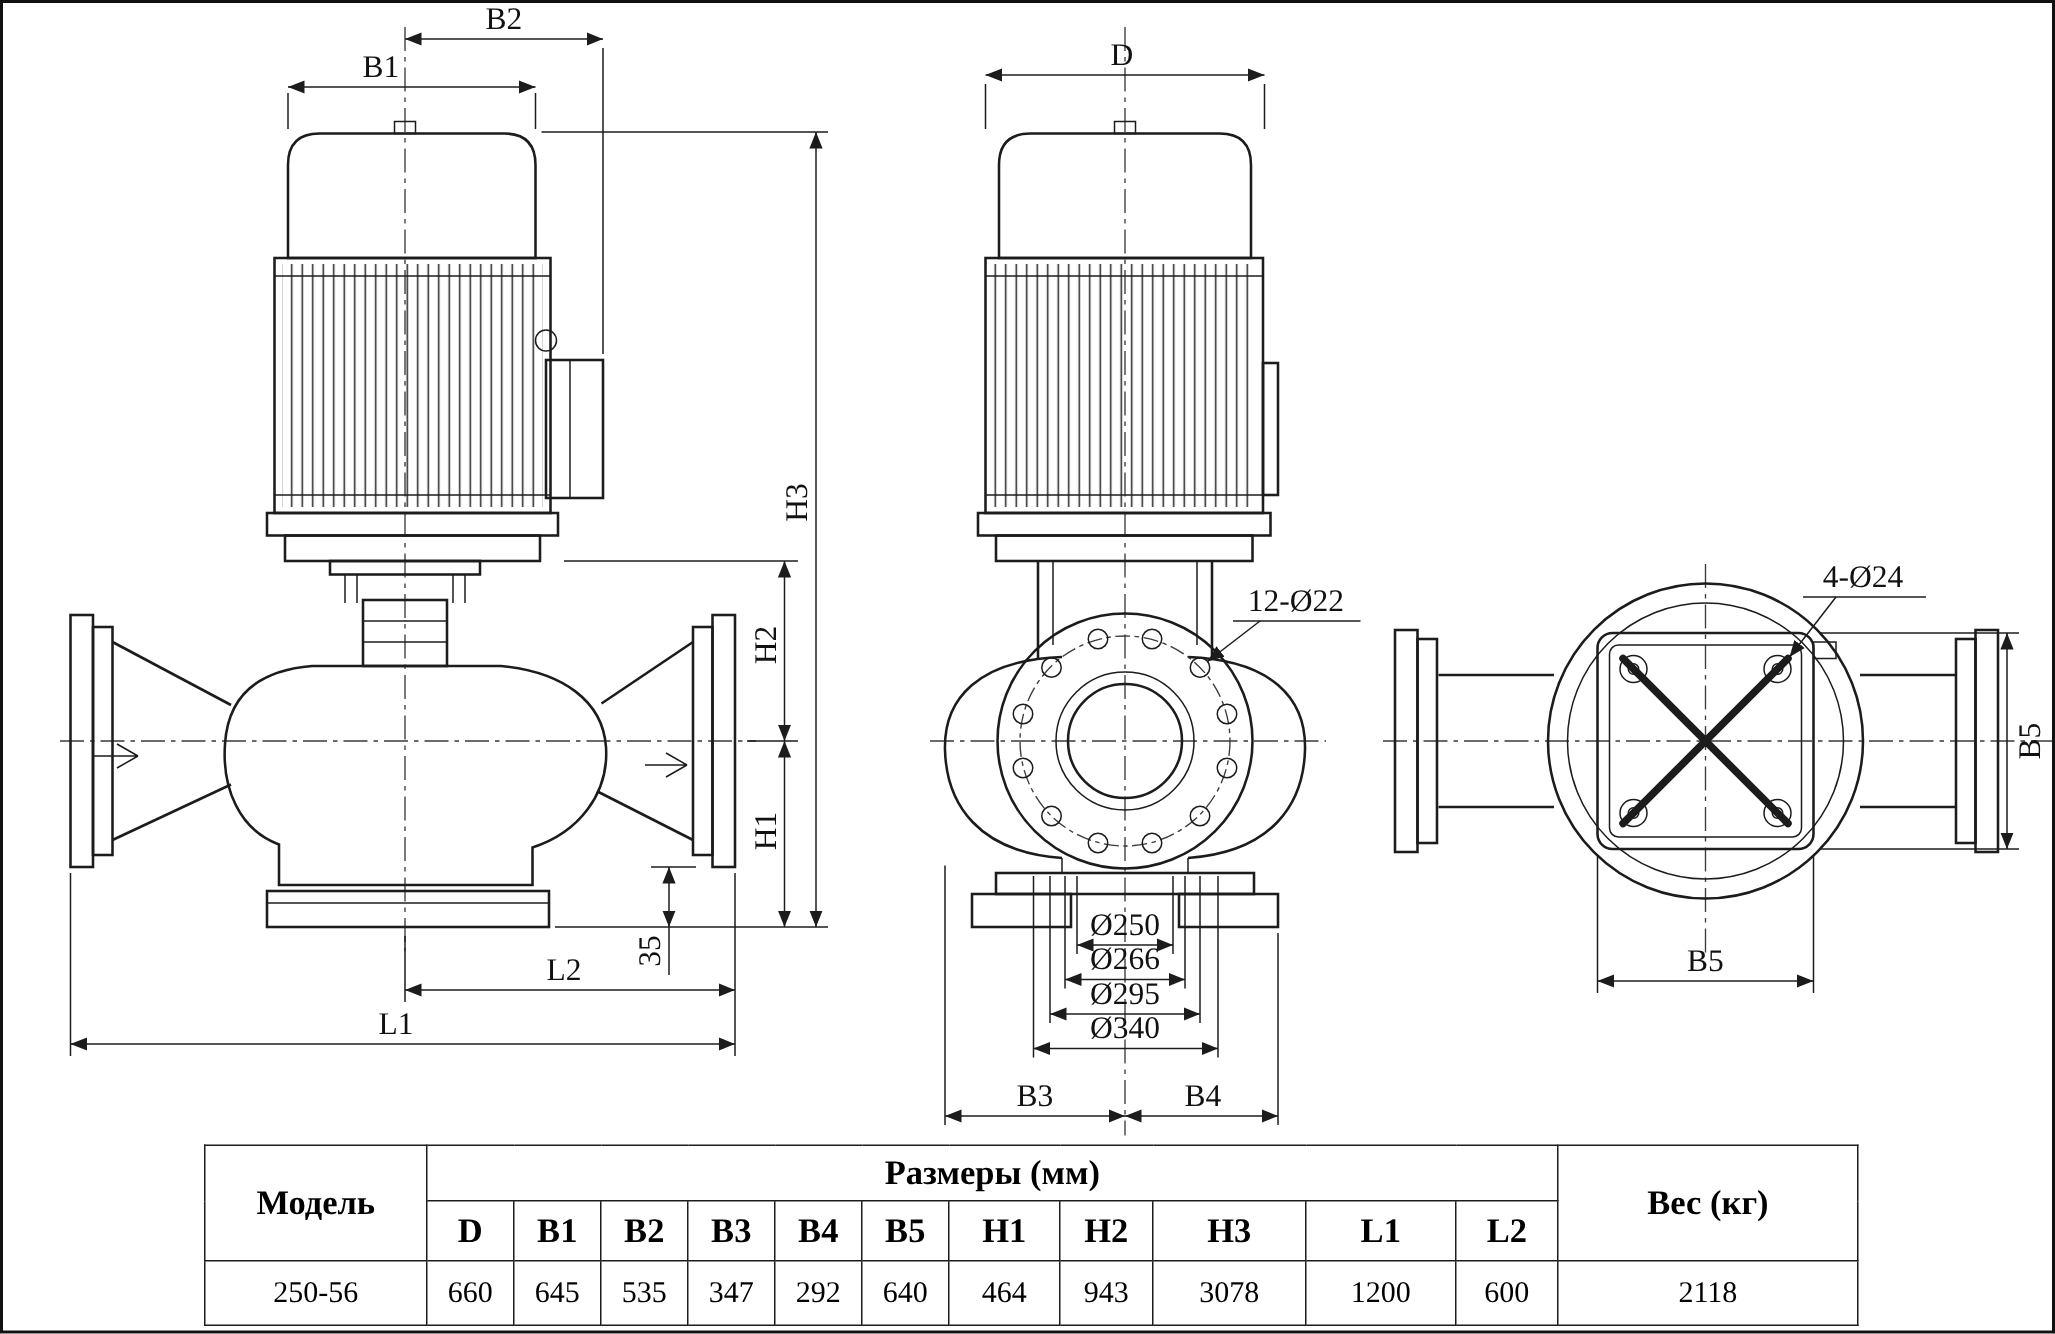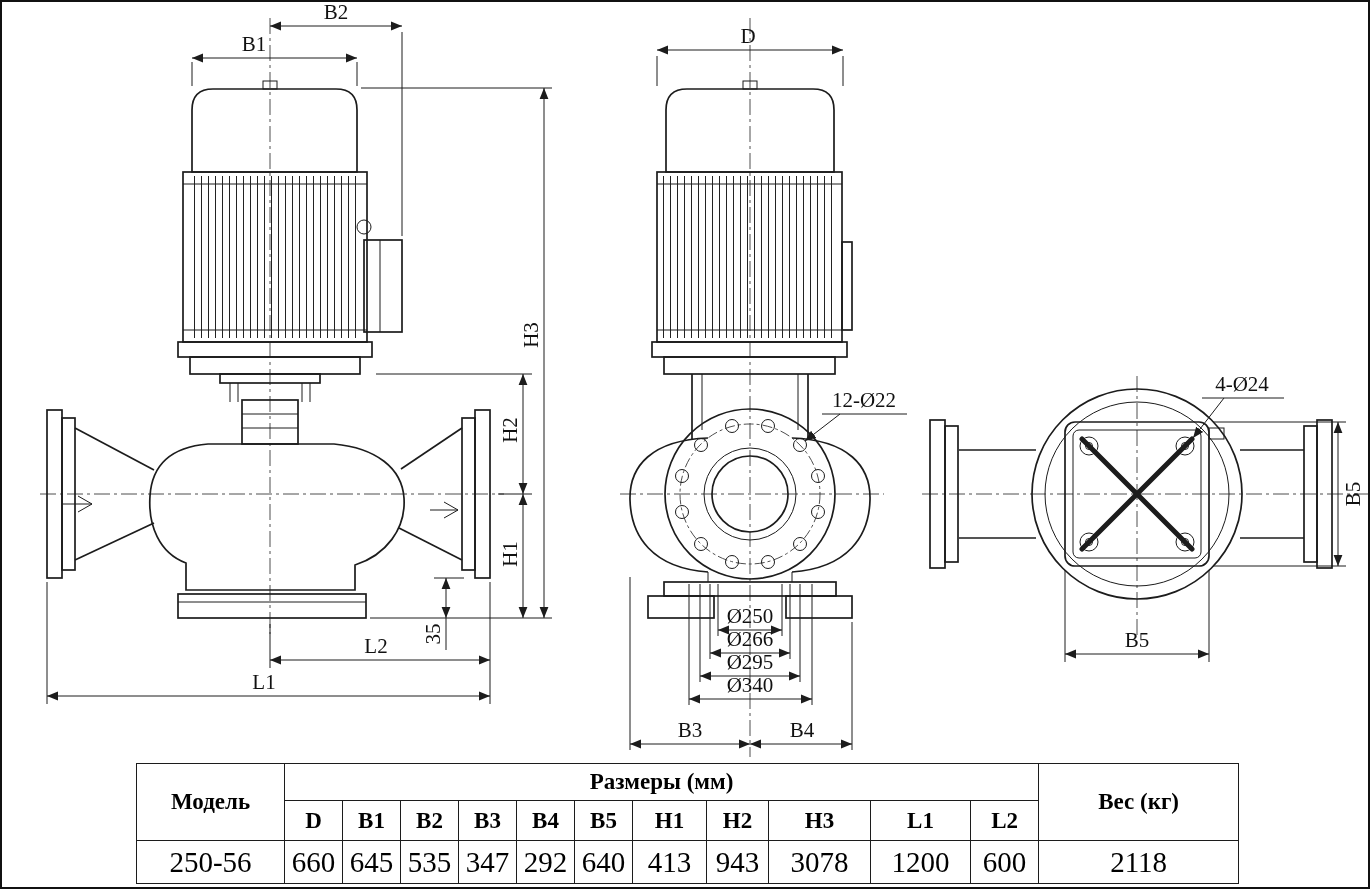--- a/index.html
+++ b/index.html
@@ -20,21 +20,21 @@
 
   table#dim-table {
     position:absolute; left:134px; top:761px; width:1026px;
     border-collapse:collapse; table-layout:fixed; background:#fff;
   }
   #dim-table th, #dim-table td {
     border:1.7px solid #1c1c1c; text-align:center; vertical-align:middle;
     padding:0; color:#000;
   }
   #dim-table th { font-size:23px; font-weight:bold; }
-  #dim-table td { font-size:29px; font-weight:normal; }
+  #dim-table td { font-size:20px; font-weight:normal; }
   .row-h1 { height:37px; } .row-h2 { height:40px; } .row-h3 { height:43px; }
 </style>
 </head>
 <body>
 
 <div class="sheet">
 
 <svg width="1370" height="760" viewBox="0 0 1370 760">
   <defs>
     <marker id="arr" viewBox="0 0 10 10" refX="10" refY="5" markerWidth="11" markerHeight="11" orient="auto-start-reverse">
@@ -303,21 +303,21 @@
     <th>L2</th>
   </tr>
   <tr class="row-h3">
     <td>250-56</td>
     <td>660</td>
     <td>645</td>
     <td>535</td>
     <td>347</td>
     <td>292</td>
     <td>640</td>
-    <td>413</td>
+    <td>464</td>
     <td>943</td>
     <td>3078</td>
     <td>1200</td>
     <td>600</td>
     <td>2118</td>
   </tr>
 </tbody>
     </table>
 
 </div>

